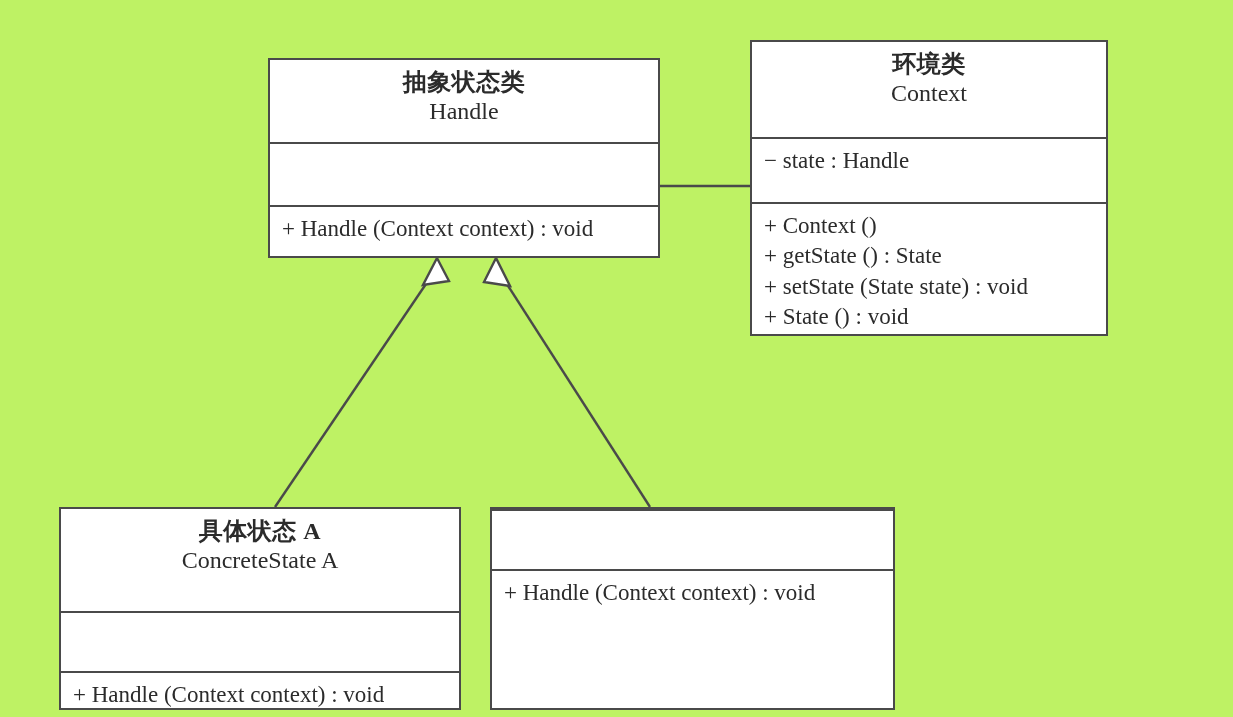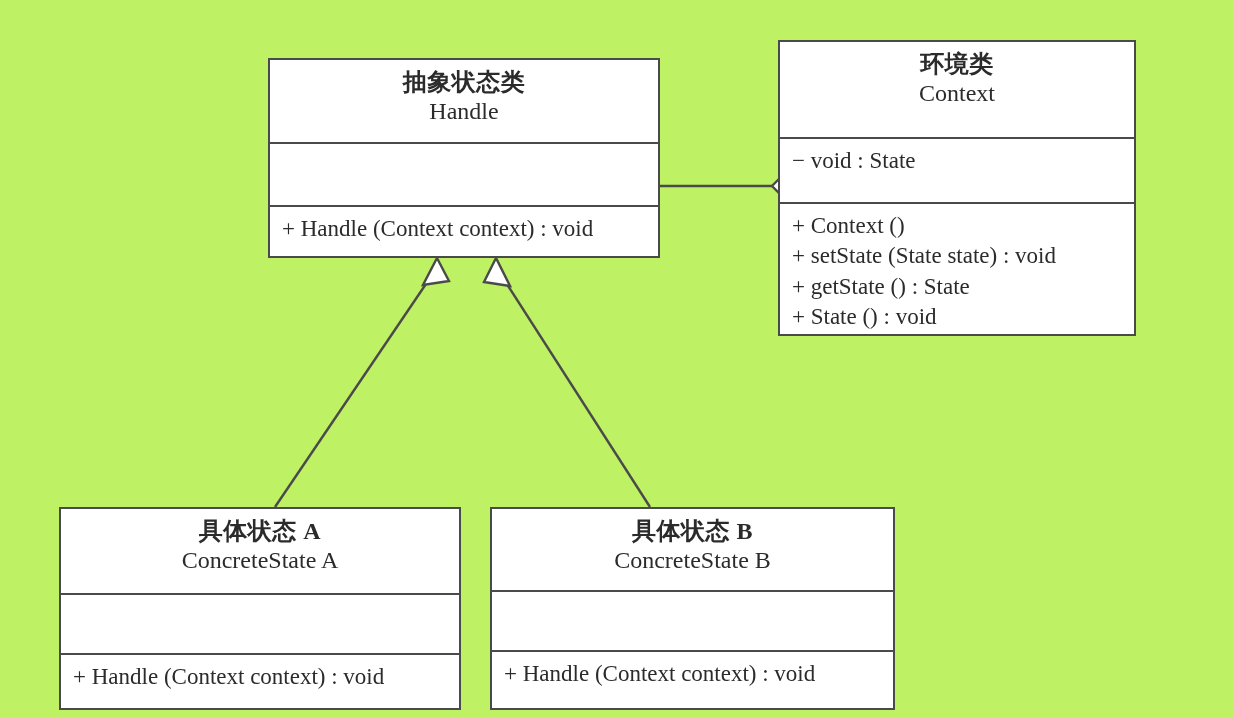--- a/index.html
+++ b/index.html
@@ -95,51 +95,47 @@
     <div class="compartment cls-header" style="height:82px;">
       <div class="cls-name-cn">抽象状态类</div>
       <div class="cls-name-en">Handle</div>
     </div>
     <div class="compartment divided empty-compartment" style="height:63px;"></div>
     <div class="compartment divided members" style="height:55px;">
       <div class="member">+ Handle (Context context) : void</div>
     </div>
   </div>
 
-  <div class="uml-class" style="left:778px; top:40px; width:358px; height:296px;">
+  <div class="uml-class" style="left:750px; top:40px; width:358px; height:296px;">
     <div class="compartment cls-header" style="height:95px;">
       <div class="cls-name-cn">环境类</div>
       <div class="cls-name-en">Context</div>
     </div>
     <div class="compartment divided members" style="height:53px;">
-      <div class="member">− void : State</div>
+      <div class="member">− state : Handle</div>
     </div>
     <div class="compartment divided members" style="height:148px;margin-top:12px;">
       <div class="member">+ Context ()</div>
+      <div class="member">+ getState () : State</div>
       <div class="member">+ setState (State state) : void</div>
-      <div class="member">+ getState () : State</div>
       <div class="member">+ State () : void</div>
     </div>
   </div>
 
   <div class="uml-class" style="left:59px; top:507px; width:402px; height:203px;">
-    <div class="compartment cls-header" style="height:84px;">
+    <div class="compartment cls-header" style="height:102px;">
       <div class="cls-name-cn">具体状态 A</div>
       <div class="cls-name-en">ConcreteState A</div>
     </div>
     <div class="compartment divided empty-compartment" style="height:60px;"></div>
     <div class="compartment divided members" style="height:58px;">
       <div class="member">+ Handle (Context context) : void</div>
     </div>
   </div>
 
   <div class="uml-class" style="left:490px; top:507px; width:405px; height:203px;">
-    <div class="compartment cls-header" style="height:81px;">
-      <div class="cls-name-cn">具体状态 B</div>
-      <div class="cls-name-en">ConcreteState B</div>
-    </div>
     <div class="compartment divided empty-compartment" style="height:60px;"></div>
     <div class="compartment divided members" style="height:58px;">
       <div class="member">+ Handle (Context context) : void</div>
     </div>
   </div>
 
 </div>
 
 </body></html>

